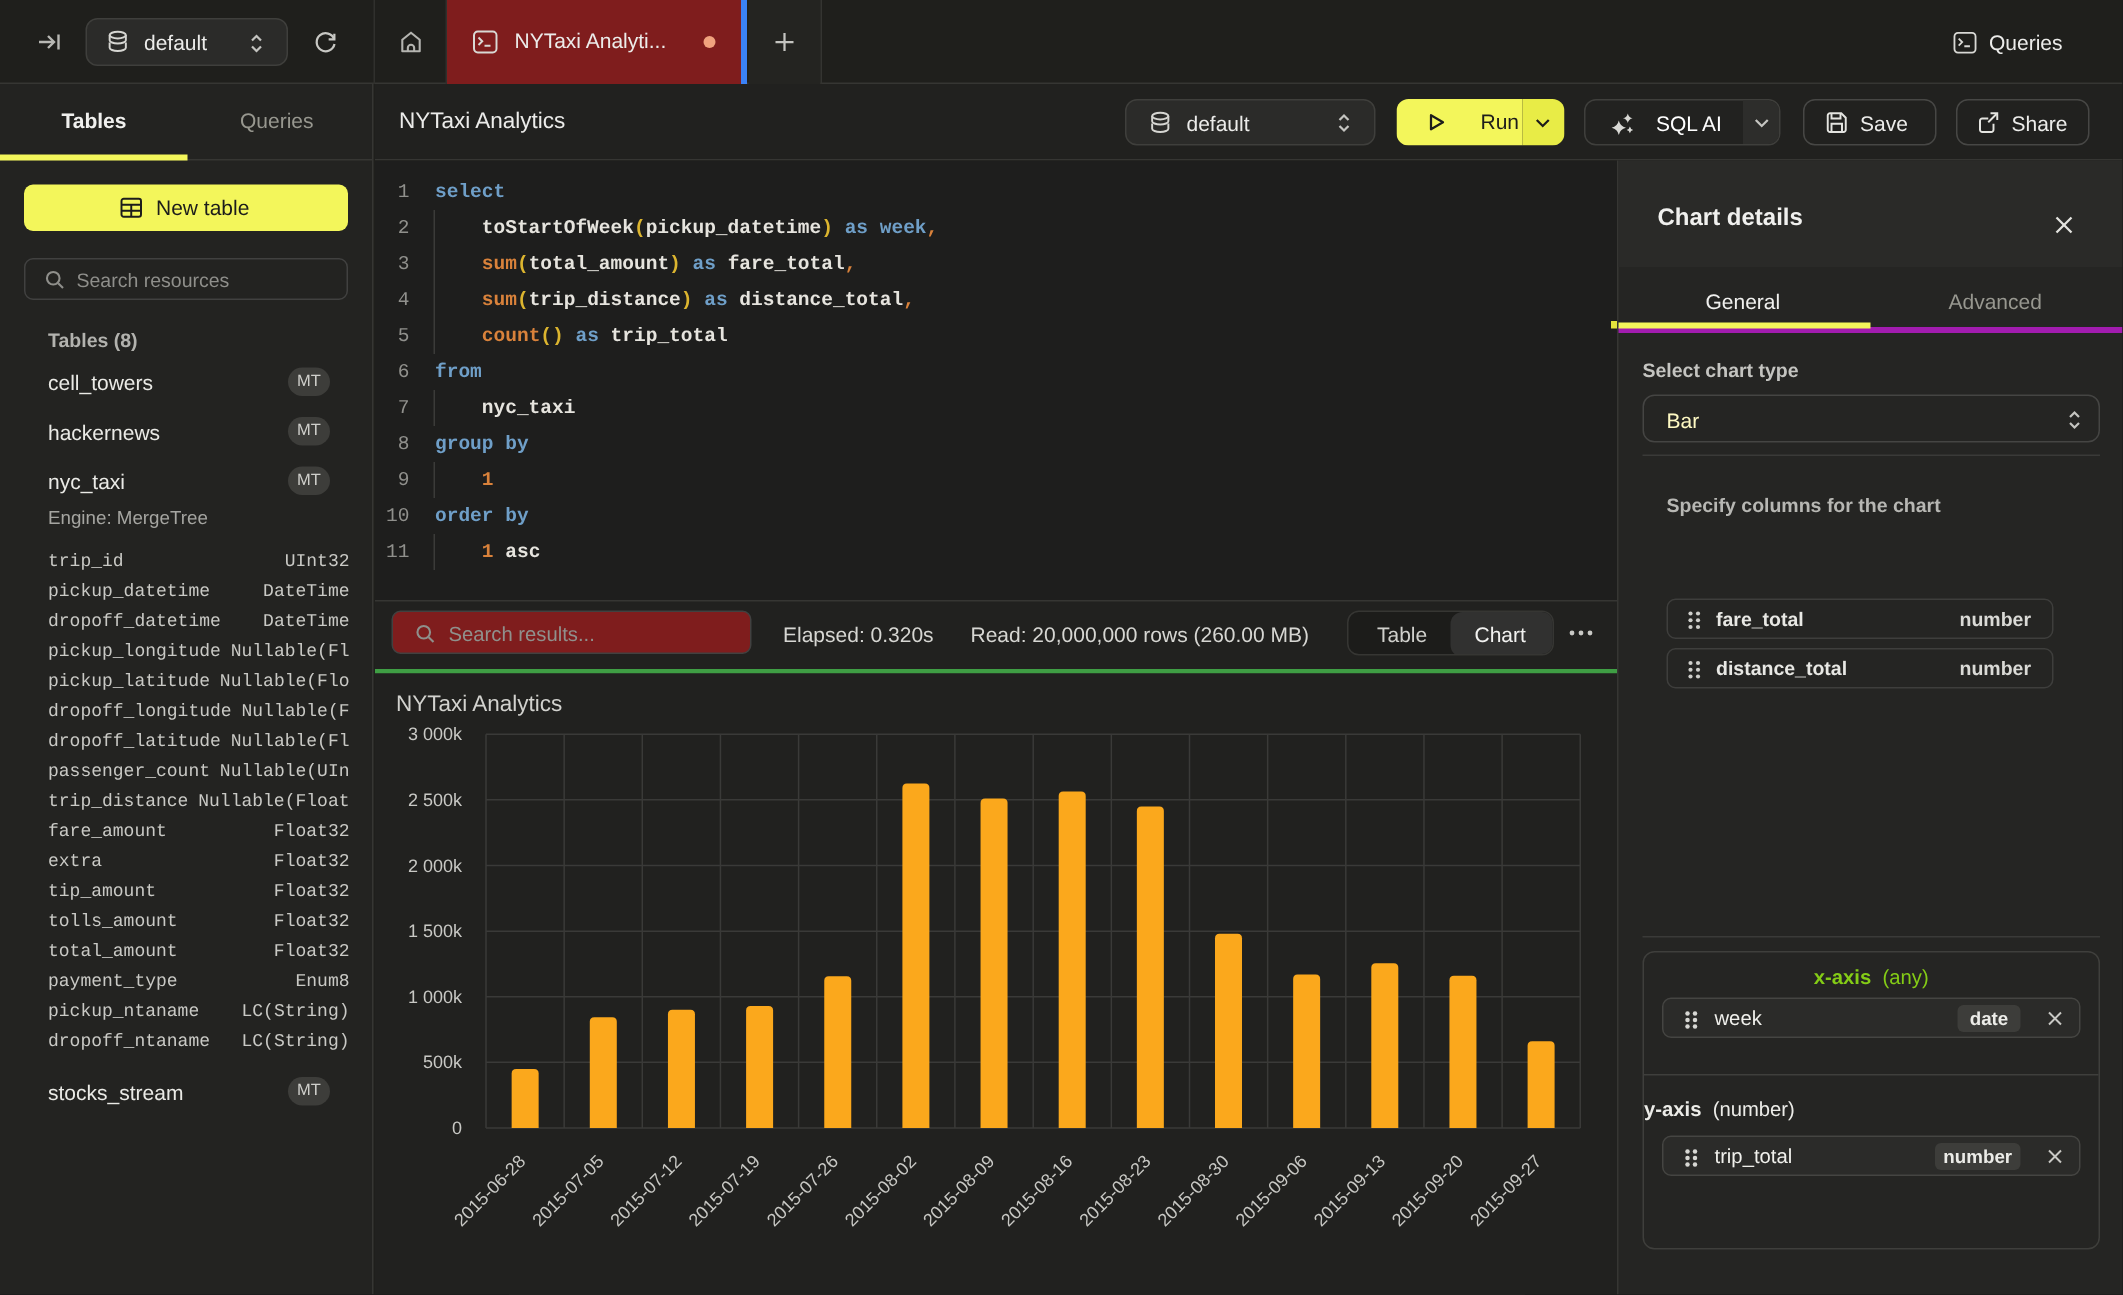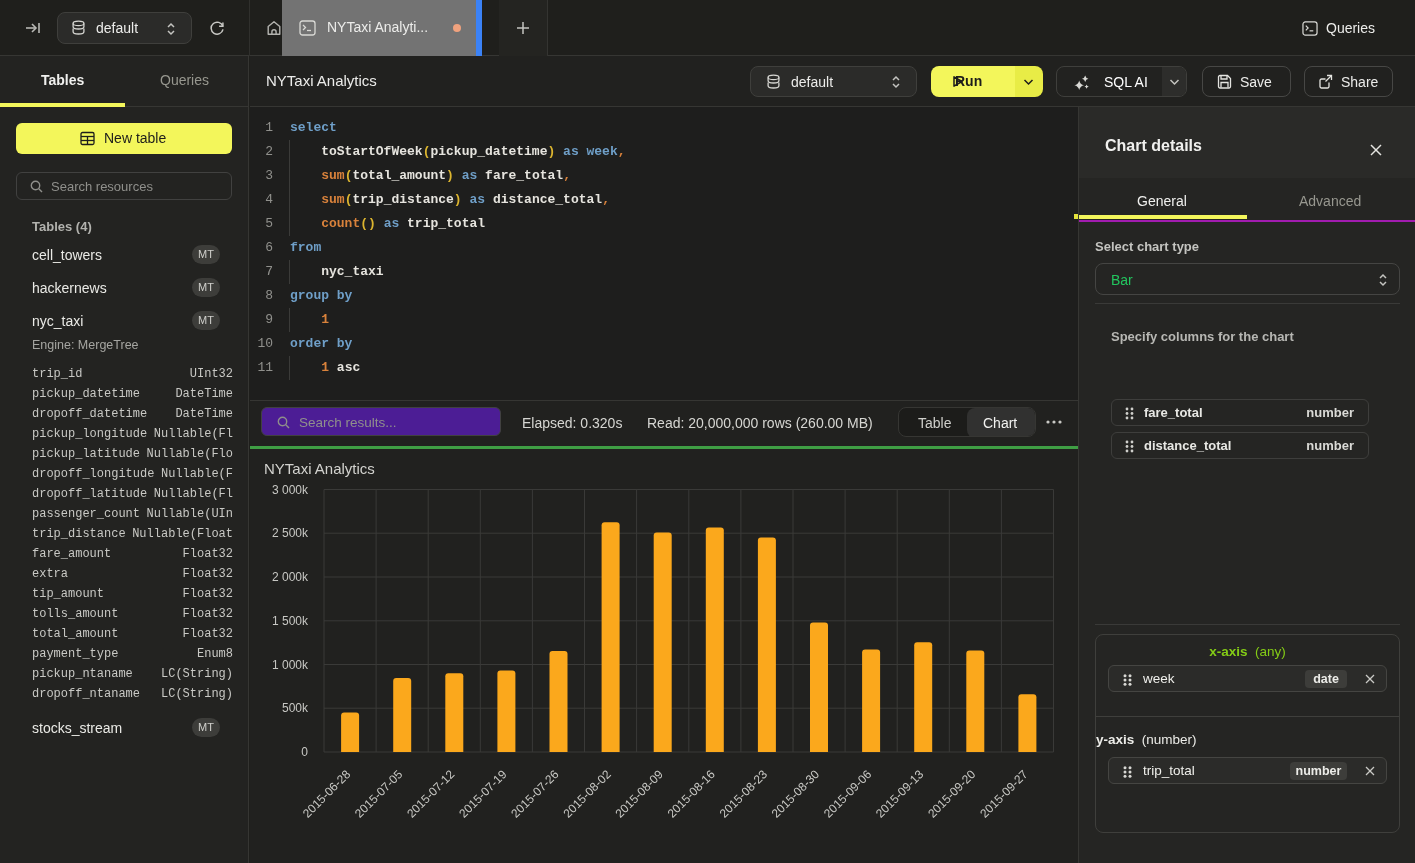--- a/index.html
+++ b/index.html
@@ -44,21 +44,21 @@
     </svg>
 
     <div class="abs" style="left:249px;top:0;width:1px;height:56px;background:#30302d;"></div>
 
     <svg class="abs" style="left:266px;top:20px;" width="16" height="16" viewBox="0 0 16 16" fill="none" stroke="#b4b4b0" stroke-width="1.4" stroke-linejoin="round">
       <path d="M2.2 14.2 V6.5 L8 1.8 L13.8 6.5 V14.2 H2.2 Z"></path>
       <path d="M5.9 14.2 V11.9 a2.1 2.1 0 0 1 4.2 0 V14.2"></path>
     </svg>
     <div class="abs" style="left:297px;top:0;width:1px;height:56px;background:#30302d;"></div>
 
-    <div class="abs" style="left:282px;top:0;width:200px;height:56px;background:#737373;border-right:6px solid #3b82f6;">
+    <div class="abs" style="left:298px;top:0;width:200px;height:56px;background:#7f1d1d;border-right:4px solid #3b82f6;">
       <svg class="abs" style="left:17px;top:20px;" width="17" height="16" viewBox="0 0 17 16" fill="none" stroke="#d9d9d5" stroke-width="1.3">
         <rect x="1" y="1" width="15" height="14" rx="2.5"></rect>
         <polyline points="4,5 6.5,7.5 4,10"></polyline>
           <line x1="8" y1="10.5" x2="12" y2="10.5"></line>
       </svg>
       <span class="abs" style="left:45px;top:19px;font-size:14px;color:#ececea;">NYTaxi Analyti...</span>
       <div class="abs" style="left:171px;top:24px;width:8px;height:8px;border-radius:50%;background:#f0a27e;"></div>
     </div>
 
     <div class="abs" style="left:499px;top:0;width:48px;height:56px;background:#242421;"></div>
@@ -95,21 +95,21 @@
     </div>
 
     <div class="abs" style="left:16px;top:116px;width:216px;height:28px;border:1px solid #414140;border-radius:6px;">
       <svg class="abs" style="left:13px;top:7px;" width="13" height="13" viewBox="0 0 13 13" fill="none" stroke="#8f8f8b" stroke-width="1.4">
         <circle cx="5.5" cy="5.5" r="4.2"></circle>
           <line x1="8.8" y1="8.8" x2="12" y2="12"></line>
       </svg>
       <span class="abs" style="left:34px;top:6px;font-size:13px;color:#8f8f8b;">Search resources</span>
     </div>
 
-    <span class="abs" style="left:32px;top:163px;font-size:13px;font-weight:bold;color:#b2b2ae;">Tables (4)</span>
+    <span class="abs" style="left:32px;top:163px;font-size:13px;font-weight:bold;color:#b2b2ae;">Tables (8)</span>
     <span class="abs" style="left:32px;top:191px;font-size:14px;color:#eaeae6;">cell_towers</span>
     <div class="abs badge" style="left:192px;top:189px;width:28px;height:19px;background:#3d3d3a;border-radius:10px;text-align:center;font-size:11px;line-height:19px;color:#cfcfcb;">MT</div>
     <span class="abs" style="left:32px;top:224px;font-size:14px;color:#eaeae6;">hackernews</span>
     <div class="abs badge" style="left:192px;top:222px;width:28px;height:19px;background:#3d3d3a;border-radius:10px;text-align:center;font-size:11px;line-height:19px;color:#cfcfcb;">MT</div>
     <span class="abs" style="left:32px;top:257px;font-size:14px;color:#eaeae6;">nyc_taxi</span>
     <div class="abs badge" style="left:192px;top:255px;width:28px;height:19px;background:#3d3d3a;border-radius:10px;text-align:center;font-size:11px;line-height:19px;color:#cfcfcb;">MT</div>
     <span class="abs" style="left:32px;top:282px;font-size:12.5px;color:#a5a5a1;">Engine: MergeTree</span>
     <div class="abs mono" id="cols" style="left:32px;top:308px;width:201px;font-size:12px;line-height:20px;color:#c9c9c5;white-space:nowrap;">
       <div>trip_id<span style="float:right">UInt32</span></div>
       <div>pickup_datetime<span style="float:right">DateTime</span></div>
@@ -148,21 +148,21 @@
           <polyline points="3,9 6,12 9,9"></polyline>
       </svg>
     </div>
 
     <div class="abs" style="left:681px;top:10px;width:112px;height:31px;border-radius:8px;overflow:hidden;">
       <div class="abs" style="left:0;top:0;width:84px;height:31px;background:#f3f65b;"></div>
       <div class="abs" style="left:84px;top:0;width:28px;height:31px;background:#e8ec46;"></div>
       <svg class="abs" style="left:20px;top:9px;" width="13" height="13" viewBox="0 0 13 13" fill="none" stroke="#1d1d1b" stroke-width="1.5" stroke-linejoin="round">
         <path d="M3 1.8 L11 6.5 L3 11.2 Z"></path>
       </svg>
-      <span class="abs" style="left:24px;top:7px;font-size:14px;font-weight:bold;color:#1d1d1b;text-align:center;">Run</span>
+      <span class="abs" style="left:56px;top:7px;font-size:14px;font-weight:normal;color:#1d1d1b;text-align:center;">Run</span>
       <svg class="abs" style="left:92px;top:13px;" width="11" height="7" viewBox="0 0 11 7" fill="none" stroke="#1d1d1b" stroke-width="1.5">
         <polyline points="1.5,1 5.5,5 9.5,1"></polyline>
       </svg>
     </div>
 
     <div class="abs" style="left:806px;top:10px;width:131px;height:31px;background:#222220;border:1px solid #3f3f3c;border-radius:8px;">
       <svg class="abs" style="left:17px;top:8px;" width="16" height="16" viewBox="0 0 16 16" fill="#d9d9d5">
         <path d="M5.2 5.3999999999999995 Q6.064 9.335999999999999 10.0 10.2 Q6.064 11.064 5.2 15.0 Q4.336 11.064 0.40000000000000036 10.2 Q4.336 9.335999999999999 5.2 5.3999999999999995 Z"></path>
         <path d="M11.2 0.5999999999999996 Q11.776 3.2239999999999998 14.399999999999999 3.8 Q11.776 4.3759999999999994 11.2 7.0 Q10.623999999999999 4.3759999999999994 7.999999999999999 3.8 Q10.623999999999999 3.2239999999999998 11.2 0.5999999999999996 Z"></path>
         <path d="M12.6 9.399999999999999 Q12.996 11.203999999999999 14.8 11.6 Q12.996 11.996 12.6 13.8 Q12.203999999999999 11.996 10.399999999999999 11.6 Q12.203999999999999 11.203999999999999 12.6 9.399999999999999 Z"></path>
@@ -209,21 +209,21 @@
 <span class="kw">from</span>
     nyc_taxi
 <span class="kw">group by</span>
     <span class="fn">1</span>
 <span class="kw">order by</span>
     <span class="fn">1</span> asc</pre>
     <div class="abs" style="left:824px;top:107px;width:4px;height:5px;background:#e4e23c;"></div>
   </div>
 
   <div class="abs" id="toolbar" style="left:250px;top:400px;width:828px;height:46px;background:#21211f;border-top:1px solid #363633;">
-    <div class="abs" style="left:11px;top:6px;width:240px;height:29px;background:#4c1d95;border:1px solid #414140;border-radius:6px;">
+    <div class="abs" style="left:11px;top:6px;width:240px;height:29px;background:#7f1d1d;border:1px solid #414140;border-radius:6px;">
       <svg class="abs" style="left:15px;top:8px;" width="13" height="13" viewBox="0 0 13 13" fill="none" stroke="#8f8f8b" stroke-width="1.4">
         <circle cx="5.5" cy="5.5" r="4.2"></circle>
           <line x1="8.8" y1="8.8" x2="12" y2="12"></line>
       </svg>
       <span class="abs" style="left:37px;top:7px;font-size:13.5px;color:#90908c;">Search results...</span>
     </div>
     <span class="abs" style="left:272px;top:14px;font-size:14px;color:#d6d6d2;">Elapsed: 0.320s</span>
     <span class="abs" style="left:397px;top:14px;font-size:14px;color:#d6d6d2;">Read: 20,000,000 rows (260.00 MB)</span>
     <div class="abs" style="left:648px;top:6px;width:138px;height:30px;background:#1c1c1a;border:1px solid #363633;border-radius:8px;overflow:hidden;">
       <span class="abs" style="left:19px;top:7px;font-size:14px;color:#cfcfcb;">Table</span>
@@ -311,28 +311,28 @@
 </div>
 
   <div class="abs" id="panel" style="left:1078px;top:107px;width:337px;height:756px;background:#252523;border-left:1px solid #363633;">
     <div class="abs" style="left:0;top:0;width:336px;height:71px;background:#2a2a28;"></div>
     <span class="abs" style="left:26px;top:30px;font-size:16px;font-weight:bold;color:#f0f0ee;">Chart details</span>
     <svg class="abs" style="left:290px;top:36px;" width="14" height="14" viewBox="0 0 14 14" fill="none" stroke="#e4e4e0" stroke-width="1.5">
       <line x1="2" y1="2" x2="12" y2="12"></line>
         <line x1="12" y1="2" x2="2" y2="12"></line>
     </svg>
 
-    <div class="abs" style="left:0;top:71px;width:336px;height:44px;border-bottom:2px solid #a21caf;">
+    <div class="abs" style="left:0;top:71px;width:336px;height:44px;border-bottom:4px solid #a21caf;">
       <span class="abs" style="left:58px;top:15px;font-size:14px;color:#f0f0ee;">General</span>
       <span class="abs" style="left:220px;top:15px;font-size:14px;color:#97978f;">Advanced</span>
       <div class="abs" style="left:0;top:37px;width:168px;height:4px;background:#f3f65b;"></div>
     </div>
     <span class="abs" style="left:16px;top:132px;font-size:13px;font-weight:bold;color:#c4c4c0;">Select chart type</span>
     <div class="abs" style="left:16px;top:156px;width:305px;height:32px;border:1px solid #454543;border-radius:8px;">
-      <span class="abs" style="left:15px;top:8px;font-size:14px;color:#22c55e;">Bar</span>
+      <span class="abs" style="left:15px;top:8px;font-size:14px;color:#fef9c3;">Bar</span>
       <svg class="abs" style="left:281px;top:9px;" width="12" height="14" viewBox="0 0 12 14" fill="none" stroke="#c4c4c0" stroke-width="1.5">
         <polyline points="3,5 6,2 9,5"></polyline>
           <polyline points="3,9 6,12 9,9"></polyline>
       </svg>
     </div>
     <div class="abs" style="left:16px;top:196px;width:305px;height:1px;background:#3a3a38;"></div>
     <span class="abs" style="left:32px;top:222px;font-size:13px;font-weight:bold;color:#b7b7b3;">Specify columns for the chart</span>
 
     <div class="abs" style="left:32px;top:292px;width:258px;height:27px;border:1px solid #3e3e3c;border-radius:6px;">
       <svg class="abs" style="left:13px;top:7px;" width="9" height="13" viewBox="0 0 9 13" fill="#cfcfcb">

